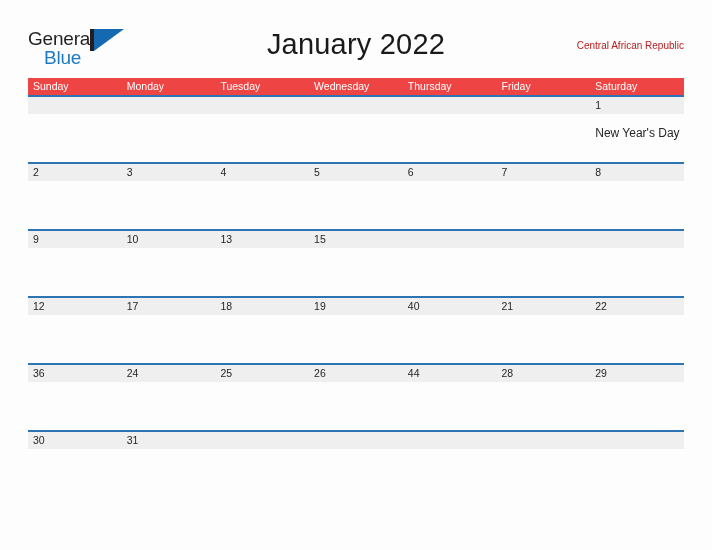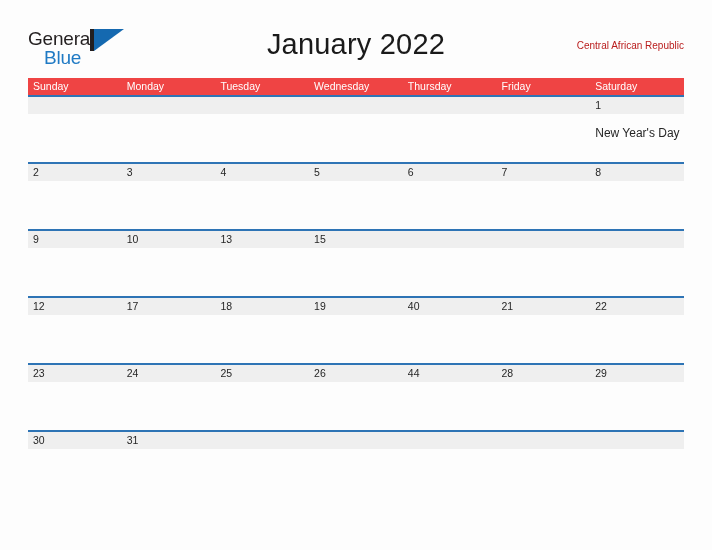--- a/index.html
+++ b/index.html
@@ -329,21 +329,21 @@
             <div class="daynum">22</div>
             <div class="event"></div>
           </div>
       </div>
     </div>
 
     <div class="week">
       <div class="week-band"></div>
       <div class="week-cells">
         <div class="cell">
-            <div class="daynum">23</div>
+            <div class="daynum">36</div>
             <div class="event"></div>
           </div>
         <div class="cell">
             <div class="daynum">24</div>
             <div class="event"></div>
           </div>
         <div class="cell">
             <div class="daynum">25</div>
             <div class="event"></div>
           </div>

